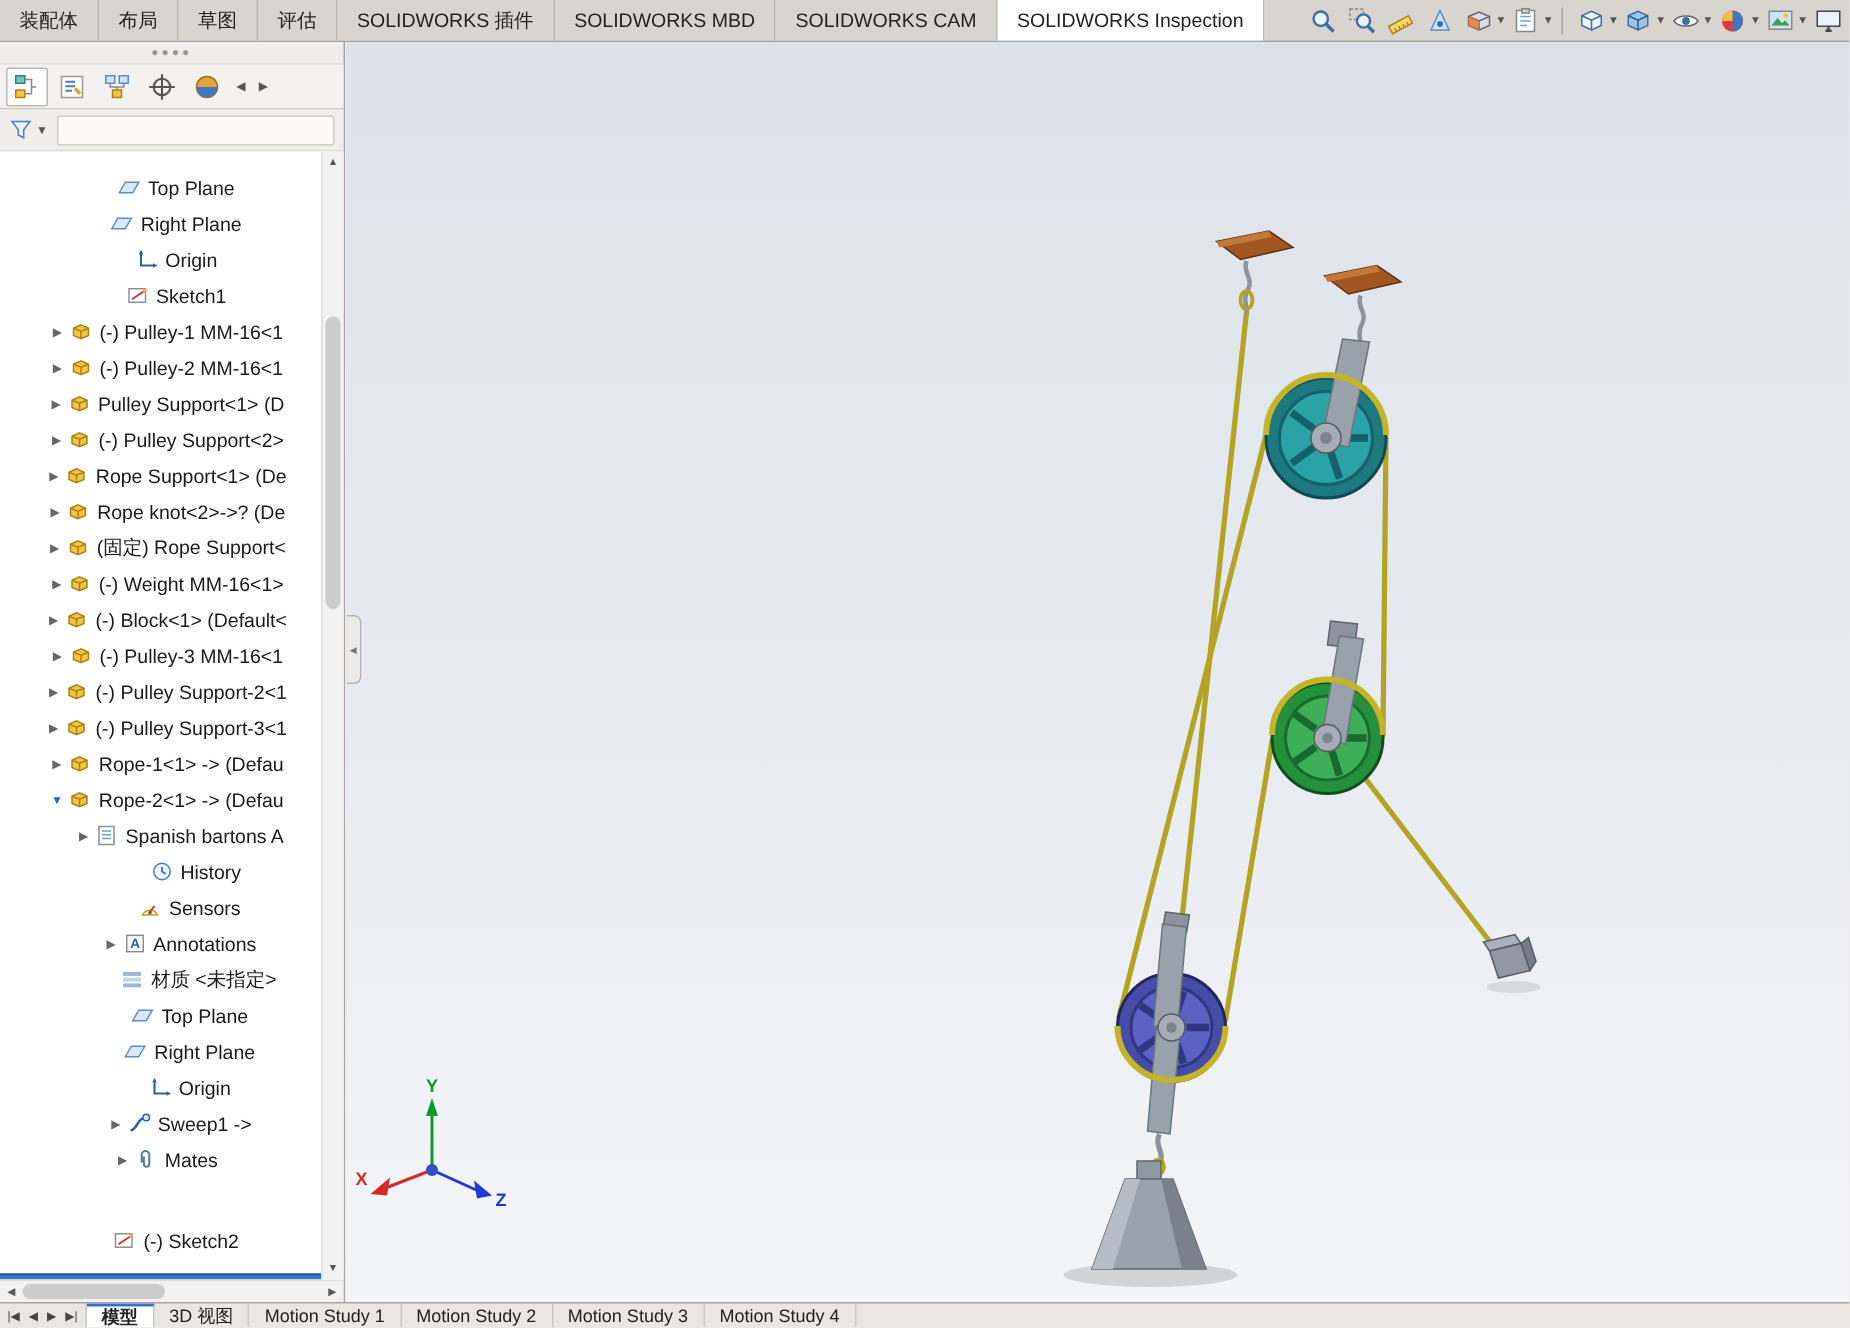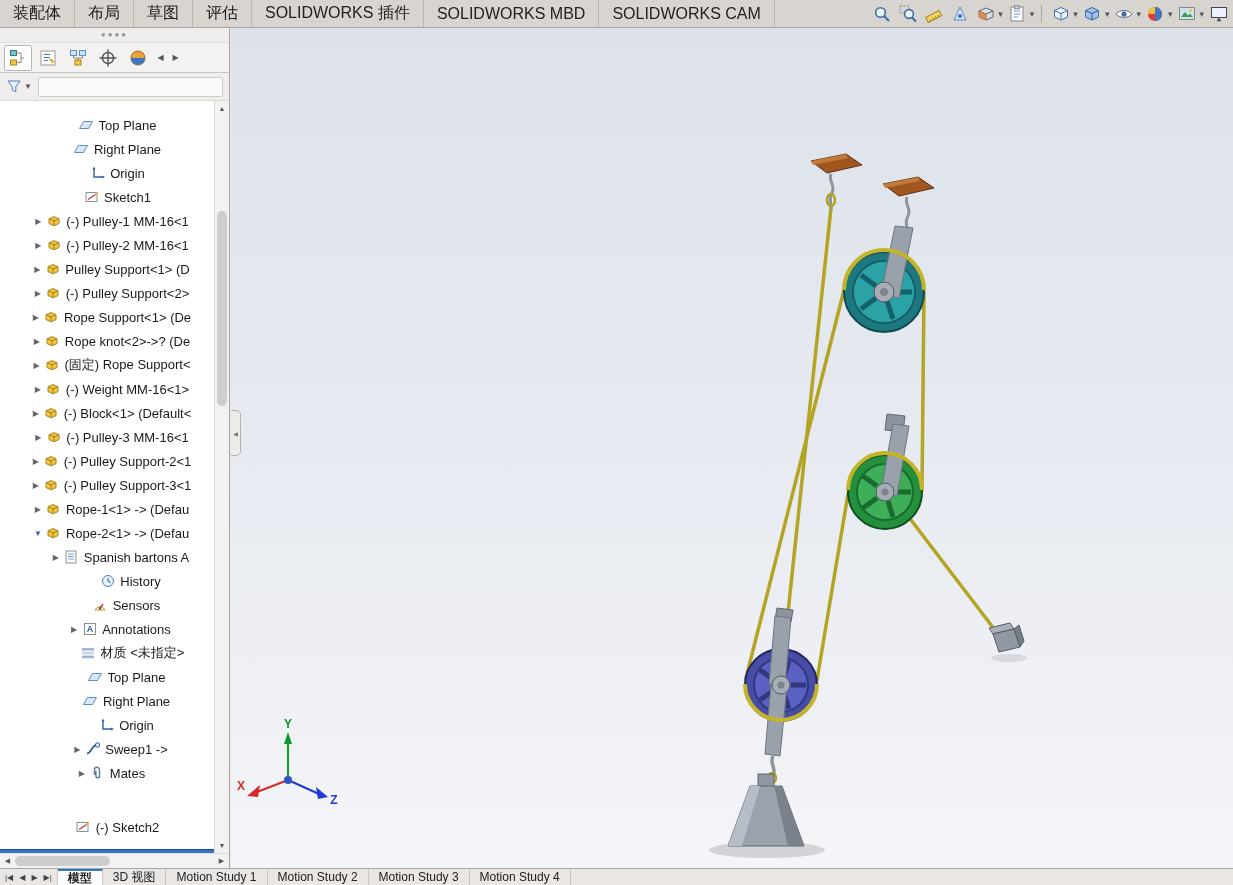--- a/index.html
+++ b/index.html
@@ -2,21 +2,21 @@
 <html><head>
 <meta charset="utf-8">
 <style>
   * { box-sizing: border-box; margin: 0; padding: 0; }
   html,body { width:1233px; height:885px; overflow:hidden; }
   body { font-family:"Liberation Sans","DejaVu Sans",sans-serif; background:#ece9e6; position:relative; font-size:13px; color:#1a1a1a; }
 
   
   .tabbar { position:absolute; left:0; top:0; width:1233px; height:28px; background:#d8d5d1;
             border-bottom:1px solid #a9a6a1; display:flex; align-items:stretch; }
-  .rtab { padding:0 13px; display:flex; align-items:center; font-size:16px; color:#222;
+  .rtab { padding:0 13px; display:flex; align-items:center; font-size:13px; color:#222;
           border-right:1px solid #b9b6b2; background:#d8d5d1; white-space:nowrap; cursor:default; }
   .rtab.active { background:#ffffff; }
   .quick-icons { margin-left:auto; display:flex; align-items:center; gap:3px; padding-right:3px; }
   .qicon { width:23px; height:23px; display:flex; align-items:center; justify-content:center; border-radius:2px; }
   .qdrop { font-size:9px; color:#555; margin-left:-2px; }
   .qsep  { width:1px; height:18px; background:#a9a6a1; margin:0 4px; }
 
   
   .panel { position:absolute; left:0; top:28px; width:230px; bottom:17px; background:#f0eeec;
            border-right:1px solid #a9a6a1; display:flex; flex-direction:column; }
@@ -77,20 +77,21 @@
 
 <div class="tabbar">
   <div id="ribbon-tabs" style="display:flex">
       <div class="rtab">装配体</div>
       <div class="rtab">布局</div>
       <div class="rtab">草图</div>
       <div class="rtab">评估</div>
       <div class="rtab">SOLIDWORKS 插件</div>
       <div class="rtab">SOLIDWORKS MBD</div>
       <div class="rtab">SOLIDWORKS CAM</div>
+      <div class="rtab active">SOLIDWORKS Inspection</div>
     </div>
   <div id="quick-icons" class="quick-icons">
       <span class="qicon">
         <svg width="20" height="20" viewBox="0 0 20 20">
           <circle cx="8.5" cy="8.5" r="4.8" fill="#eaf2fb" stroke="#3f6ea5" stroke-width="1.6"></circle>
           <path d="M12 12 L17 17" stroke="#3f6ea5" stroke-width="2.2"></path>
         </svg>
       </span>
       <span class="qicon">
         <svg width="20" height="20" viewBox="0 0 20 20">

